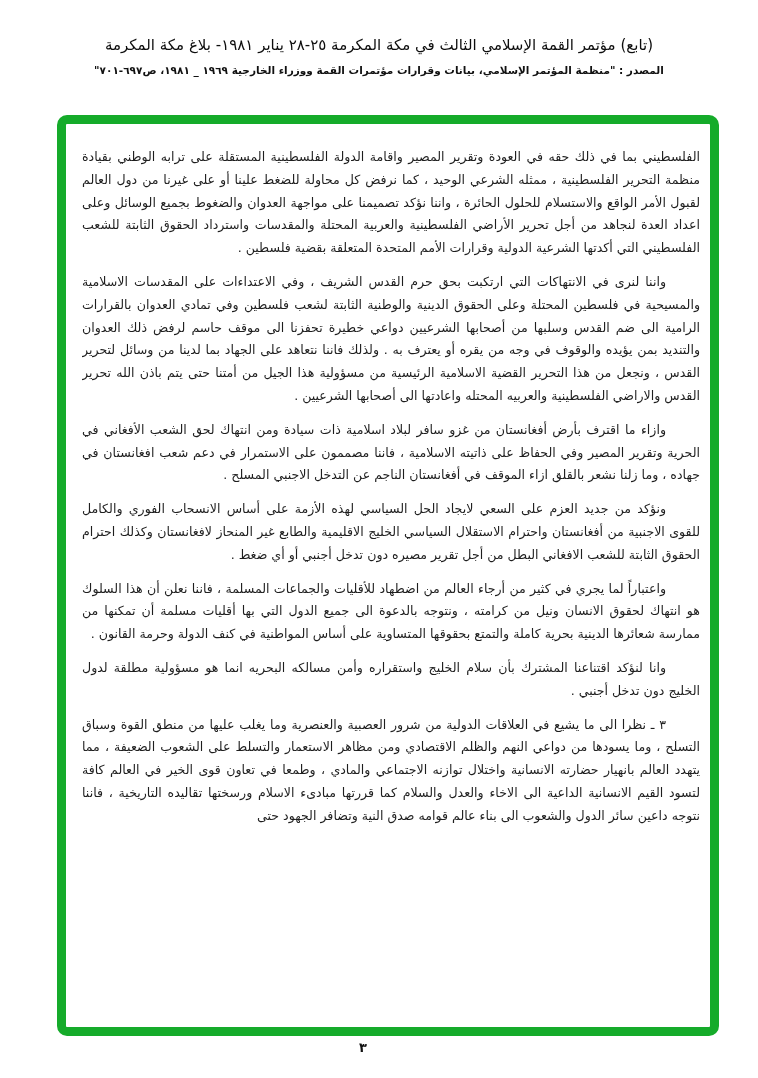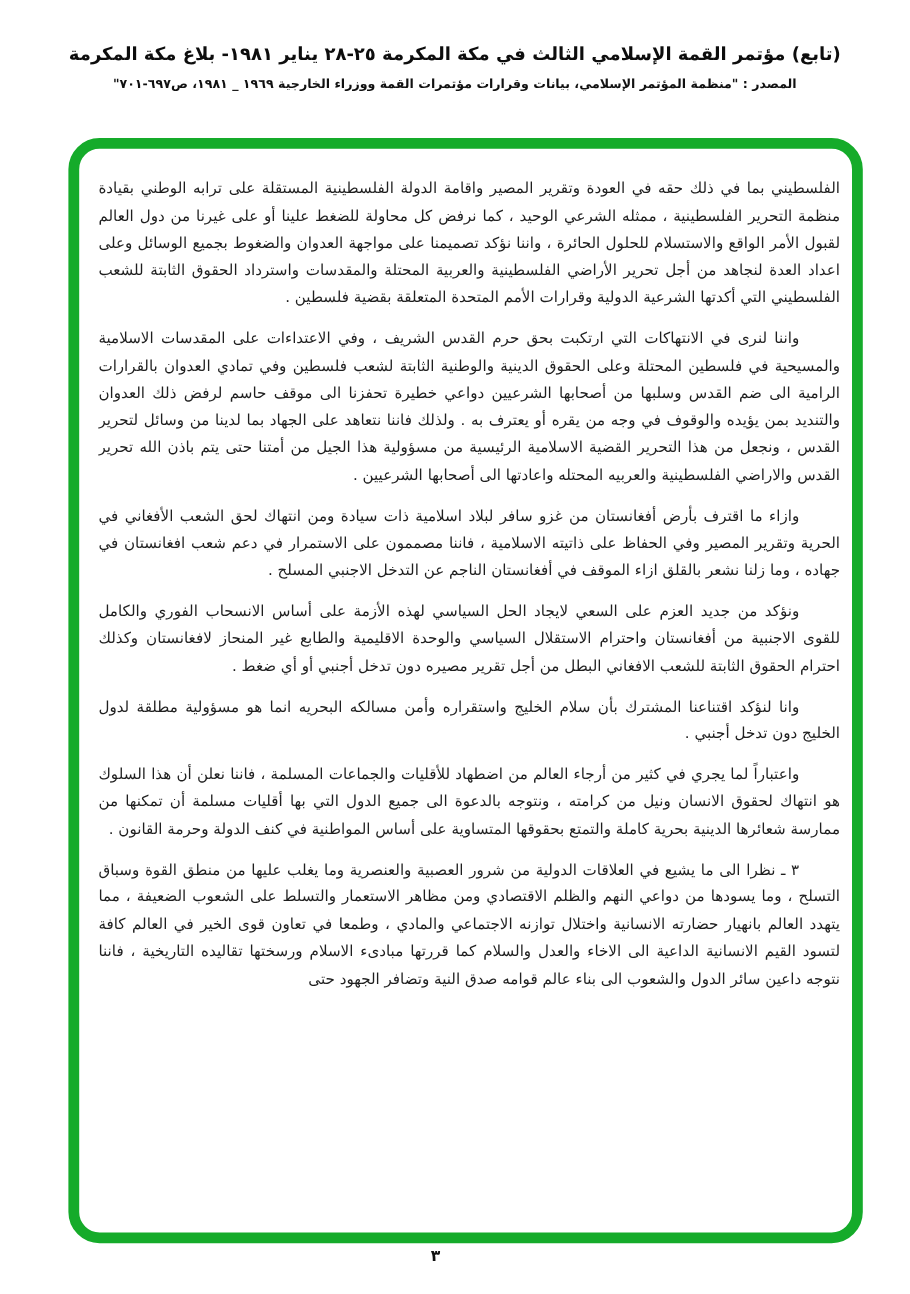--- a/index.html
+++ b/index.html
@@ -19,38 +19,38 @@
   .header {
     position: absolute;
     top: 34px;
     left: 0;
     right: 0;
     text-align: center;
     color: #0d0d0d;
   }
   .header .title {
     font-size: 15px;
-    font-weight: bold;
+    font-weight: normal;
     line-height: 22px;
   }
   .header .source {
     font-size: 10.5px;
     font-weight: bold;
     margin-top: 8px;
     color: #111111;
   }
   .frame {
     position: absolute;
     left: 57px;
     top: 115px;
     width: 662px;
     height: 921px;
     box-sizing: border-box;
     border: 9px solid #15ab2a;
-    border-radius: 26px;
+    border-radius: 10px;
     background: #ffffff;
   }
   .text-area {
     position: absolute;
     top: 22px;
     right: 10px;
     left: 16px;
     bottom: 4px;
     direction: rtl;
     text-align: justify;
@@ -85,22 +85,22 @@
   <div class="header">
     <div class="title">(تابع) مؤتمر القمة الإسلامي الثالث في مكة المكرمة ٢٥-٢٨ يناير ١٩٨١- بلاغ مكة المكرمة</div>
     <div class="source">المصدر : "منظمة المؤتمر الإسلامي، بيانات وقرارات مؤتمرات القمة ووزراء الخارجية ١٩٦٩ _ ١٩٨١، ص٦٩٧-٧٠١"</div>
   </div>
 
   <div class="frame" style="border-color: rgb(21, 171, 42);">
     <div class="text-area" id="paragraphs" style="color: rgb(30, 30, 30);">
         <p class="para">الفلسطيني بما في ذلك حقه في العودة وتقرير المصير واقامة الدولة الفلسطينية المستقلة على ترابه الوطني بقيادة منظمة التحرير الفلسطينية ، ممثله الشرعي الوحيد ، كما نرفض كل محاولة للضغط علينا أو على غيرنا من دول العالم لقبول الأمر الواقع والاستسلام للحلول الحائرة ، واننا نؤكد تصميمنا على مواجهة العدوان والضغوط بجميع الوسائل وعلى اعداد العدة لنجاهد من أجل تحرير الأراضي الفلسطينية والعربية المحتلة والمقدسات واسترداد الحقوق الثابتة للشعب الفلسطيني التي أكدتها الشرعية الدولية وقرارات الأمم المتحدة المتعلقة بقضية فلسطين .</p>
         <p class="para">واننا لنرى في الانتهاكات التي ارتكبت بحق حرم القدس الشريف ، وفي الاعتداءات على المقدسات الاسلامية والمسيحية في فلسطين المحتلة وعلى الحقوق الدينية والوطنية الثابتة لشعب فلسطين وفي تمادي العدوان بالقرارات الرامية الى ضم القدس وسلبها من أصحابها الشرعيين دواعي خطيرة تحفزنا الى موقف حاسم لرفض ذلك العدوان والتنديد بمن يؤيده والوقوف في وجه من يقره أو يعترف به . ولذلك فاننا نتعاهد على الجهاد بما لدينا من وسائل لتحرير القدس ، ونجعل من هذا التحرير القضية الاسلامية الرئيسية من مسؤولية هذا الجيل من أمتنا حتى يتم باذن الله تحرير القدس والاراضي الفلسطينية والعربيه المحتله واعادتها الى أصحابها الشرعيين .</p>
         <p class="para">وازاء ما اقترف بأرض أفغانستان من غزو سافر لبلاد اسلامية ذات سيادة ومن انتهاك لحق الشعب الأفغاني في الحرية وتقرير المصير وفي الحفاظ على ذاتيته الاسلامية ، فاننا مصممون على الاستمرار في دعم شعب افغانستان في جهاده ، وما زلنا نشعر بالقلق ازاء الموقف في أفغانستان الناجم عن التدخل الاجنبي المسلح .</p>
-        <p class="para">ونؤكد من جديد العزم على السعي لايجاد الحل السياسي لهذه الأزمة على أساس الانسحاب الفوري والكامل للقوى الاجنبية من أفغانستان واحترام الاستقلال السياسي والوحدة الاقليمية والطابع غير المنحاز لافغانستان وكذلك احترام الحقوق الثابتة للشعب الافغاني البطل من أجل تقرير مصيره دون تدخل أجنبي أو أي ضغط .</p>
+        <p class="para">ونؤكد من جديد العزم على السعي لايجاد الحل السياسي لهذه الأزمة على أساس الانسحاب الفوري والكامل للقوى الاجنبية من أفغانستان واحترام الاستقلال السياسي الخليج الاقليمية والطابع غير المنحاز لافغانستان وكذلك احترام الحقوق الثابتة للشعب الافغاني البطل من أجل تقرير مصيره دون تدخل أجنبي أو أي ضغط .</p>
+        <p class="para">واعتباراً لما يجري في كثير من أرجاء العالم من اضطهاد للأقليات والجماعات المسلمة ، فاننا نعلن أن هذا السلوك هو انتهاك لحقوق الانسان ونيل من كرامته ، ونتوجه بالدعوة الى جميع الدول التي بها أقليات مسلمة أن تمكنها من ممارسة شعائرها الدينية بحرية كاملة والتمتع بحقوقها المتساوية على أساس المواطنية في كنف الدولة وحرمة القانون .</p>
         <p class="para">وانا لنؤكد اقتناعنا المشترك بأن سلام الخليج واستقراره وأمن مسالكه البحريه انما هو مسؤولية مطلقة لدول الخليج دون تدخل أجنبي .</p>
-        <p class="para">واعتباراً لما يجري في كثير من أرجاء العالم من اضطهاد للأقليات والجماعات المسلمة ، فاننا نعلن أن هذا السلوك هو انتهاك لحقوق الانسان ونيل من كرامته ، ونتوجه بالدعوة الى جميع الدول التي بها أقليات مسلمة أن تمكنها من ممارسة شعائرها الدينية بحرية كاملة والتمتع بحقوقها المتساوية على أساس المواطنية في كنف الدولة وحرمة القانون .</p>
         <p class="para">٣ ـ نظرا الى ما يشيع في العلاقات الدولية من شرور العصبية والعنصرية وما يغلب عليها من منطق القوة وسباق التسلح ، وما يسودها من دواعي النهم والظلم الاقتصادي ومن مظاهر الاستعمار والتسلط على الشعوب الضعيفة ، مما يتهدد العالم بانهيار حضارته الانسانية واختلال توازنه الاجتماعي والمادي ، وطمعا في تعاون قوى الخير في العالم كافة لتسود القيم الانسانية الداعية الى الاخاء والعدل والسلام كما قررتها مبادىء الاسلام ورسختها تقاليده التاريخية ، فاننا نتوجه داعين سائر الدول والشعوب الى بناء عالم قوامه صدق النية وتضافر الجهود حتى</p>
       </div>
   </div>
 
   <div class="pagenum">٣</div>
 
 </div>
 
 </body></html>

